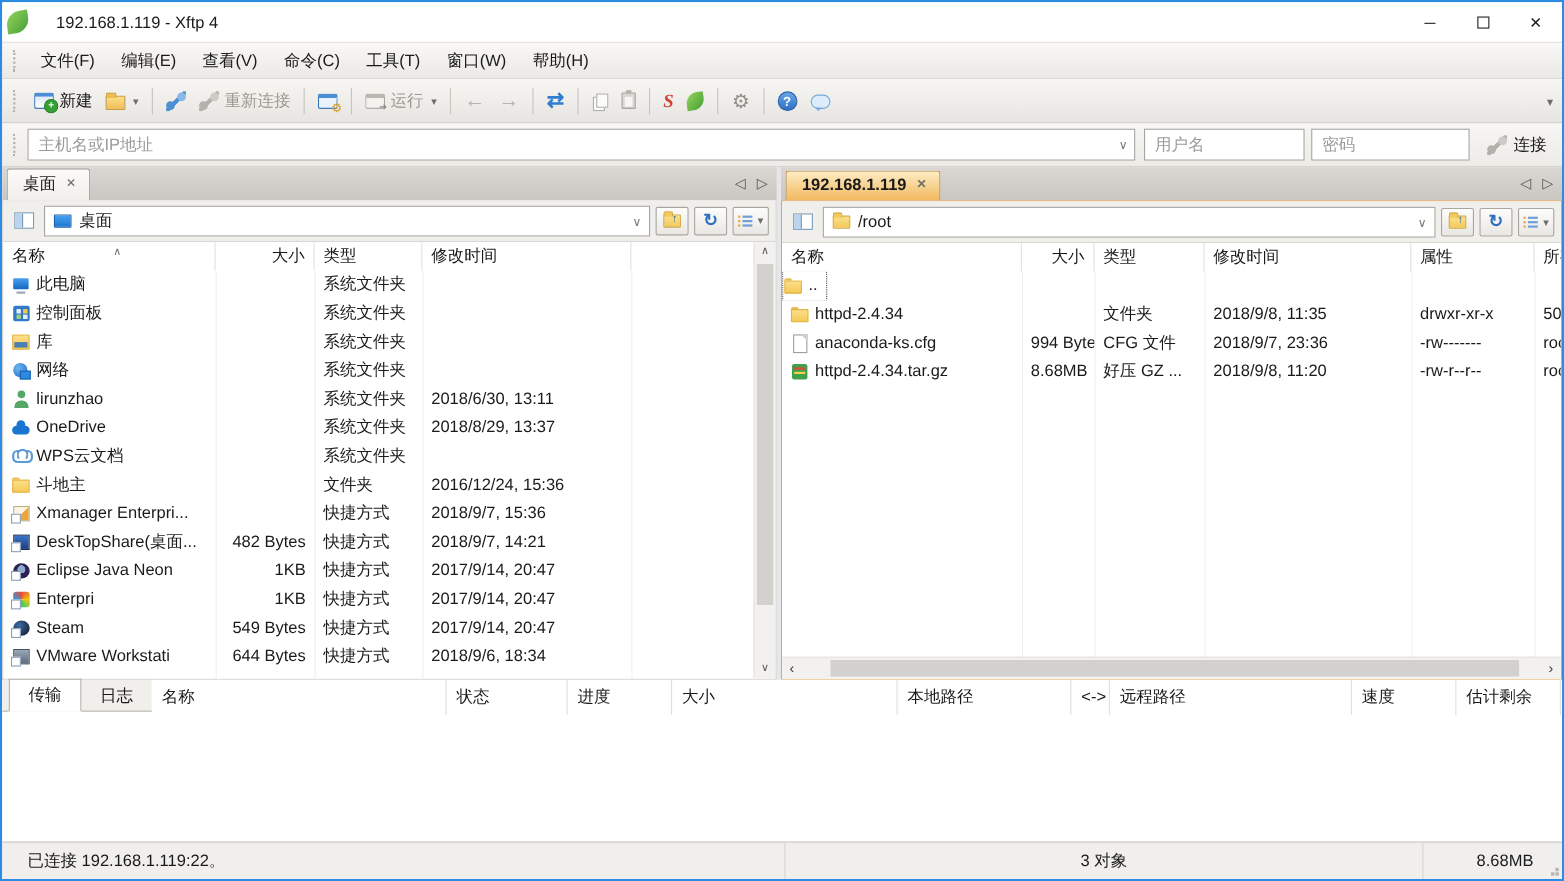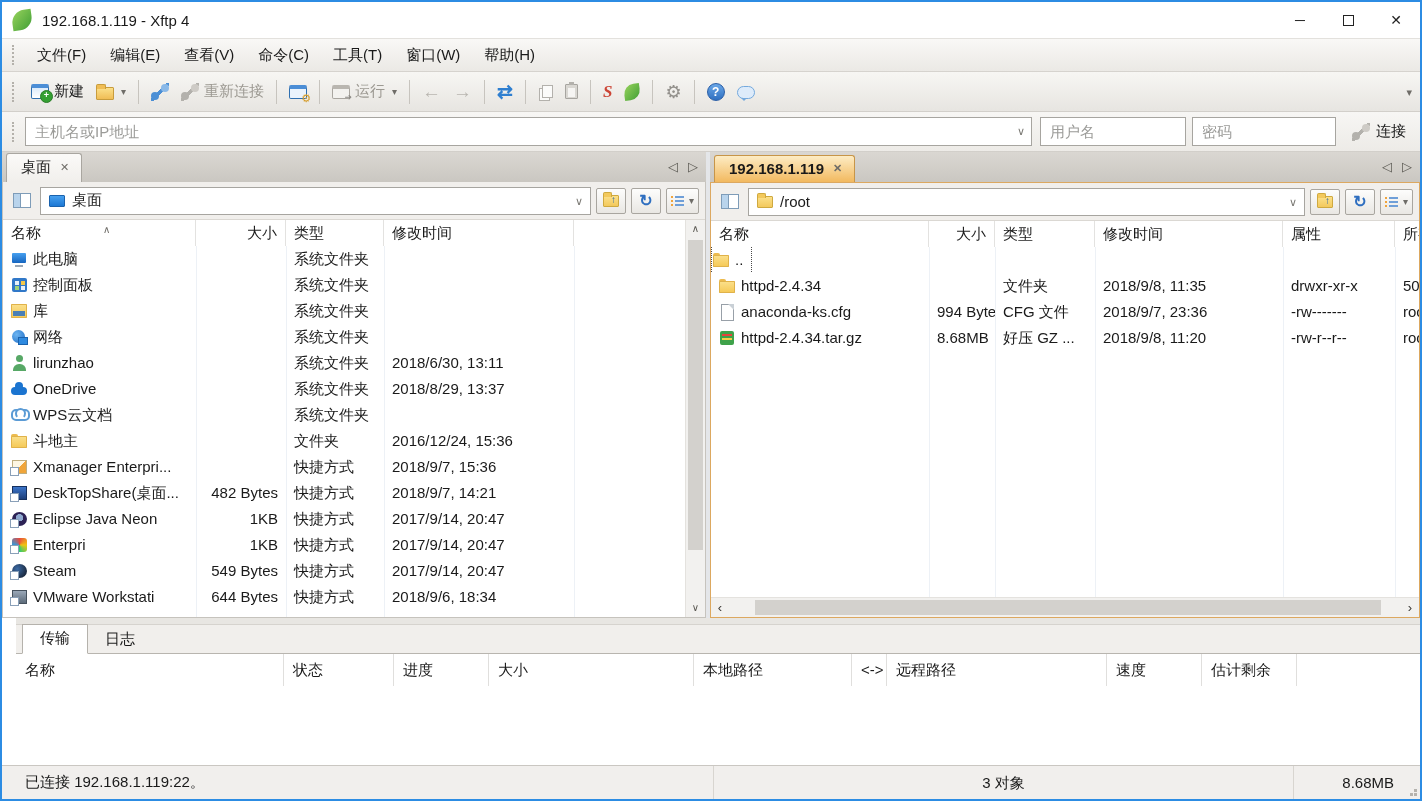--- a/index.html
+++ b/index.html
@@ -2,21 +2,21 @@
 <html><head>
 <meta charset="utf-8">
 <style>
   * { margin:0; padding:0; box-sizing:border-box; }
   html,body { width:1422px; height:801px; }
   body { font-family:"Liberation Sans", sans-serif; font-size:15px; color:#1a1a1a; background:#fff; }
 
   .window { width:1422px; height:801px; border:2px solid #2c8ce3; background:#fff; display:flex; flex-direction:column; overflow:hidden; }
 
   
-  .titlebar { height:36px; background:#fff; display:flex; align-items:center; padding-left:10px; flex:none; }
+  .titlebar { height:36px; background:#fff; display:flex; align-items:center; padding-left:4px; flex:none;gap:15px; }
   .logo { width:20px; height:20px; background:linear-gradient(135deg,#9ad45e,#3f9e34); border-radius:65% 0 65% 0; transform:rotate(-8deg); margin-right:10px; flex:none; }
   .title-text { font-size:15px; }
   .win-controls { margin-left:auto; display:flex; height:100%; }
   .wc { width:48px; display:flex; align-items:center; justify-content:center; font-size:14px; color:#222; cursor:default; }
   .wc-max i { display:block; width:11px; height:11px; border:1px solid #222; }
 
   
   .menubar { height:34px; background:linear-gradient(#f9f8f6,#ebe9e5); border-top:1px solid #e3e1dd; border-bottom:1px solid #d6d3ce; display:flex; align-items:center; padding-left:8px; flex:none; }
   .grip { width:5px; height:20px; border-left:2px dotted #b4b1ab; margin:0 8px 0 2px; flex:none; }
   .menu-item { padding:5px 12px; }
@@ -148,21 +148,21 @@
   .vscroll { position:absolute; top:0; right:0; bottom:0; width:20px; background:#f2f1ef; border-left:1px solid #e4e2de; }
   .vscroll .sarr { position:absolute; left:0; right:0; height:18px; text-align:center; font-size:10px; color:#5a5852; line-height:18px; }
   .vscroll .sarr.down { bottom:0; }
   .vthumb { position:absolute; left:2px; right:2px; top:20px; height:310px; background:#d3d1cd; }
   .hscroll { position:absolute; left:0; right:0; bottom:0; height:20px; background:#f2f1ef; border-top:1px solid #e4e2de; }
   .hscroll .sarr { position:absolute; top:0; bottom:0; width:18px; text-align:center; font-size:13px; color:#3c3a36; line-height:19px; }
   .hscroll .sarr.right { right:0; }
   .hthumb { position:absolute; top:2px; bottom:2px; left:44px; right:38px; background:#d3d1cd; }
 
   
-  .bottom { height:147px; display:flex; flex-direction:column; background:#fff; flex:none;padding-left:14px; }
+  .bottom { height:147px; display:flex; flex-direction:row; background:#fff; flex:none; }
   .bsplit { height:7px; background:#e8e6e2; border-bottom:1px solid #d6d3ce; flex:none; }
   .btabs { height:29px; background:#f1efec; border-bottom:1px solid #b8b5af; display:flex; align-items:flex-end; padding-left:6px; flex:none; }
   .btab { padding:4px 17px 5px; font-size:15px; position:relative; top:1px; }
   .btab-active { background:#fff; border:1px solid #b5b2ac; border-bottom:1px solid #fff; }
   .bheader { display:grid; grid-template-columns:268px 110px 95px 205px 158px 35px 220px 95px 95px auto; height:32px; line-height:31px; background:#fff; flex:none; }
   .bheader .hc { border-right:1px solid #e0dfdd; padding:0 9px; white-space:nowrap; overflow:hidden; }
   .bbody { flex:1; background:#fff; }
 
   
   .statusbar { height:34px; background:#f1efed; border-top:1px solid #cac7c2; display:flex; align-items:center; flex:none; position:relative; }

